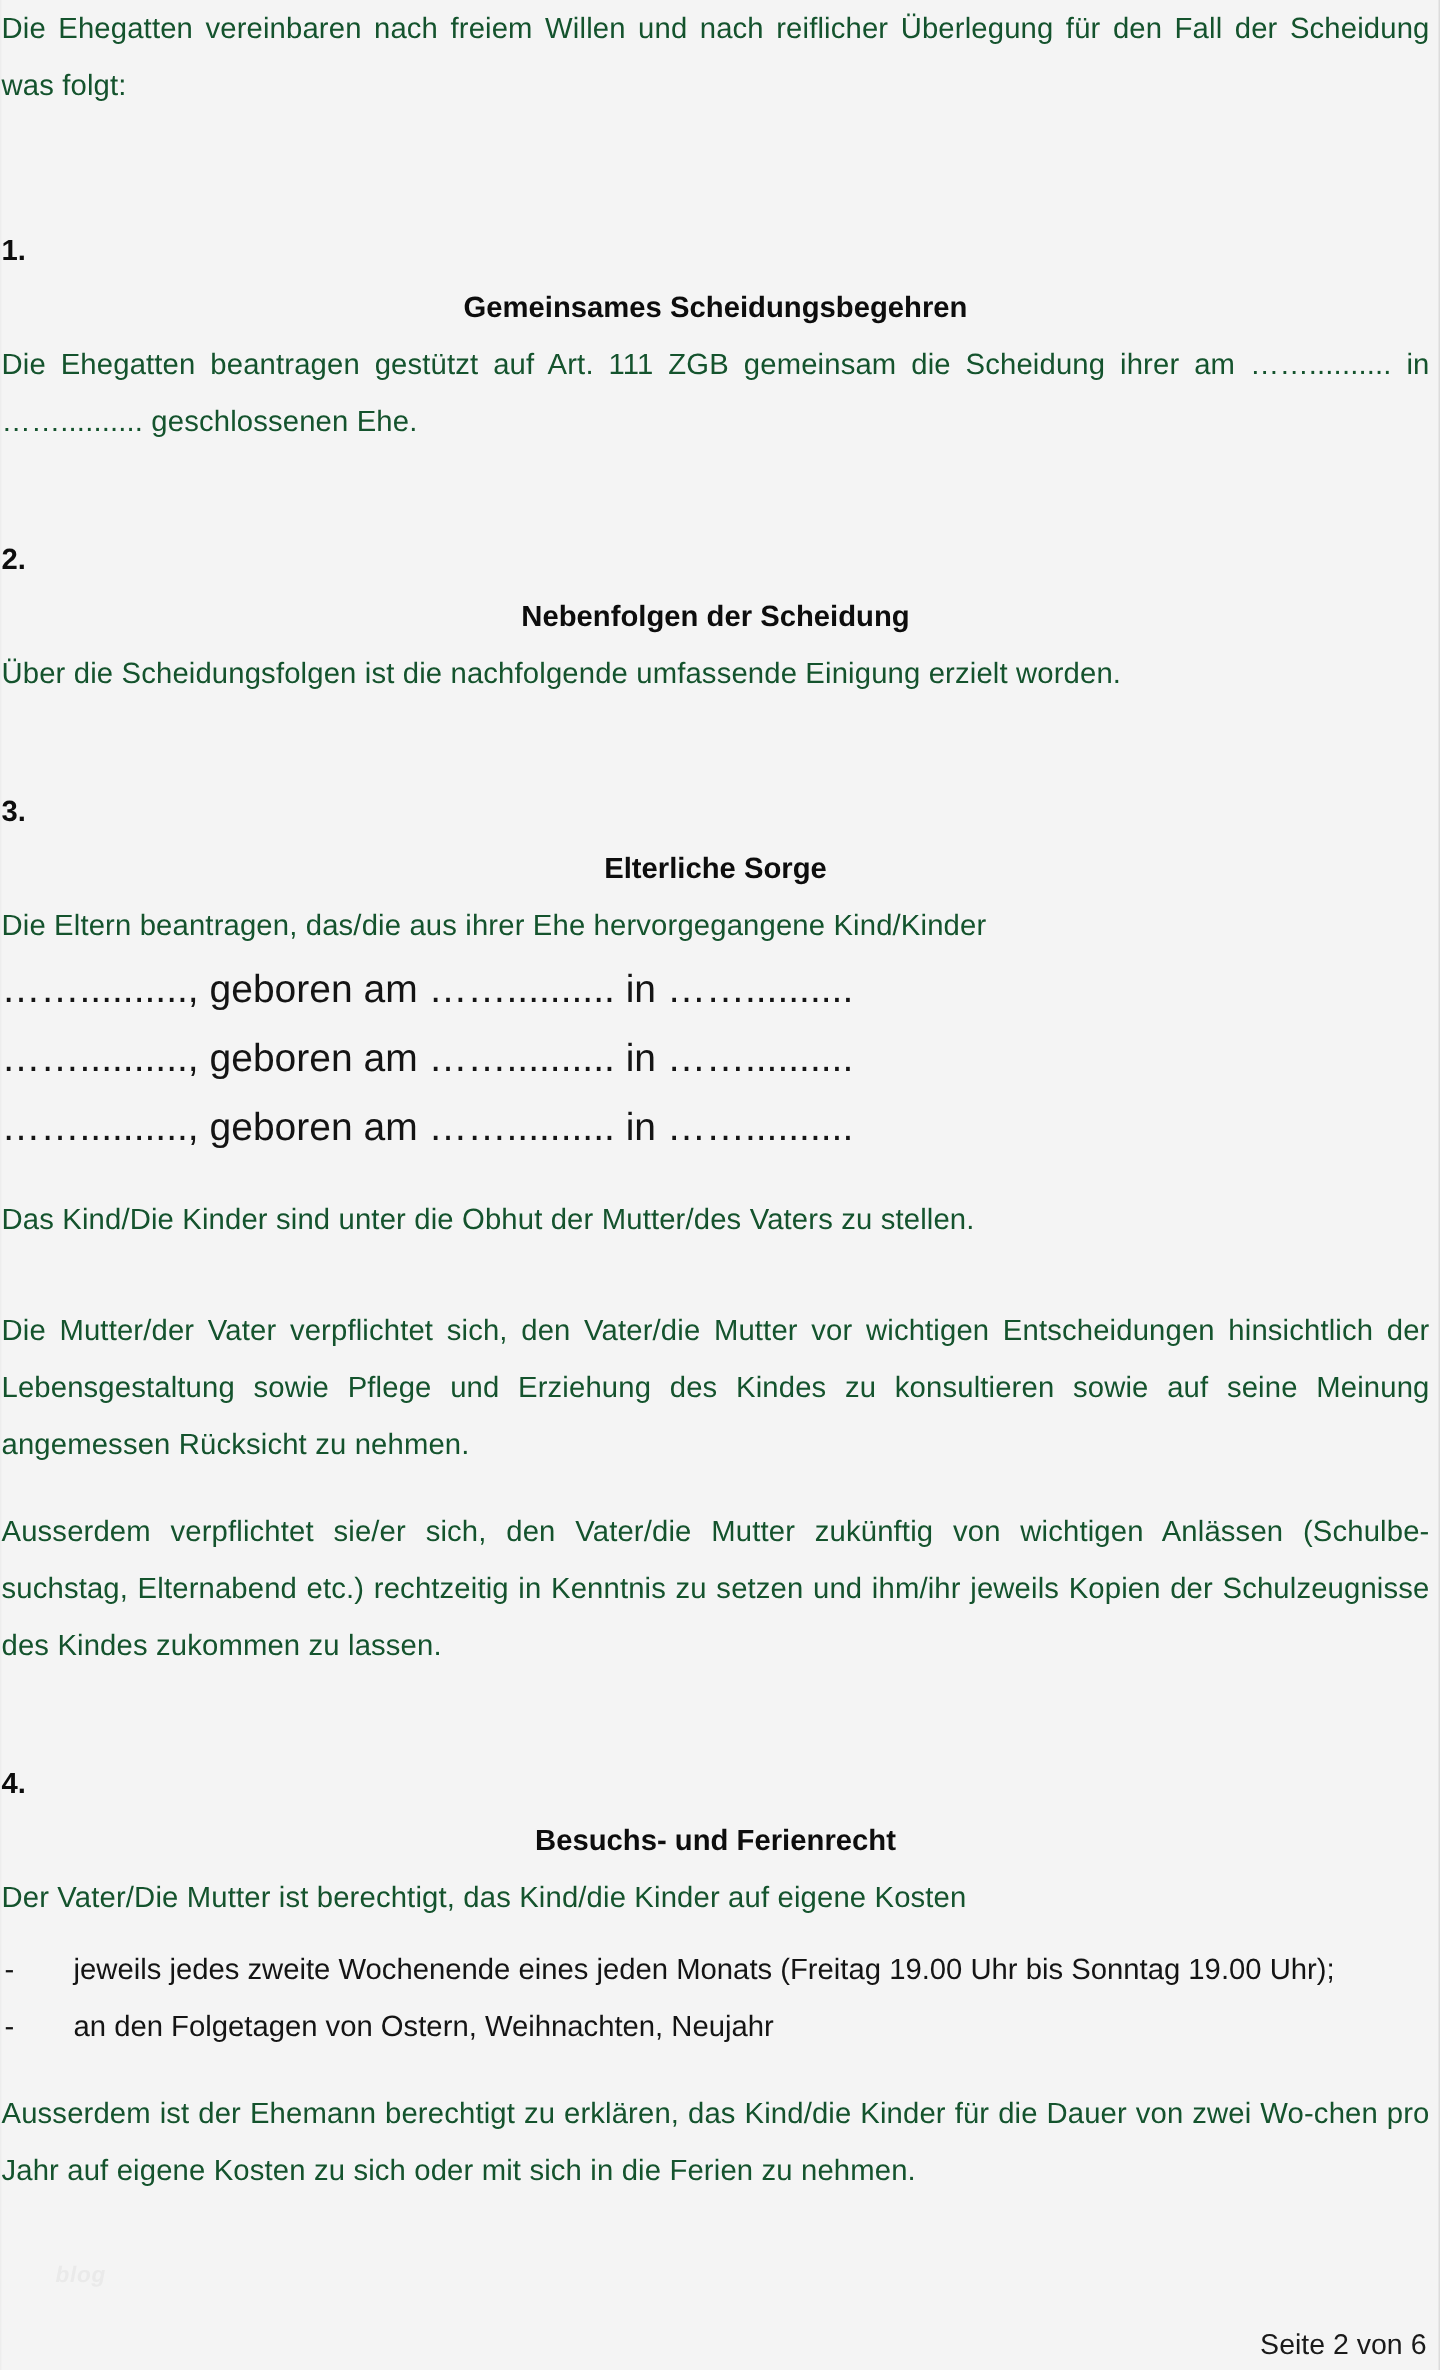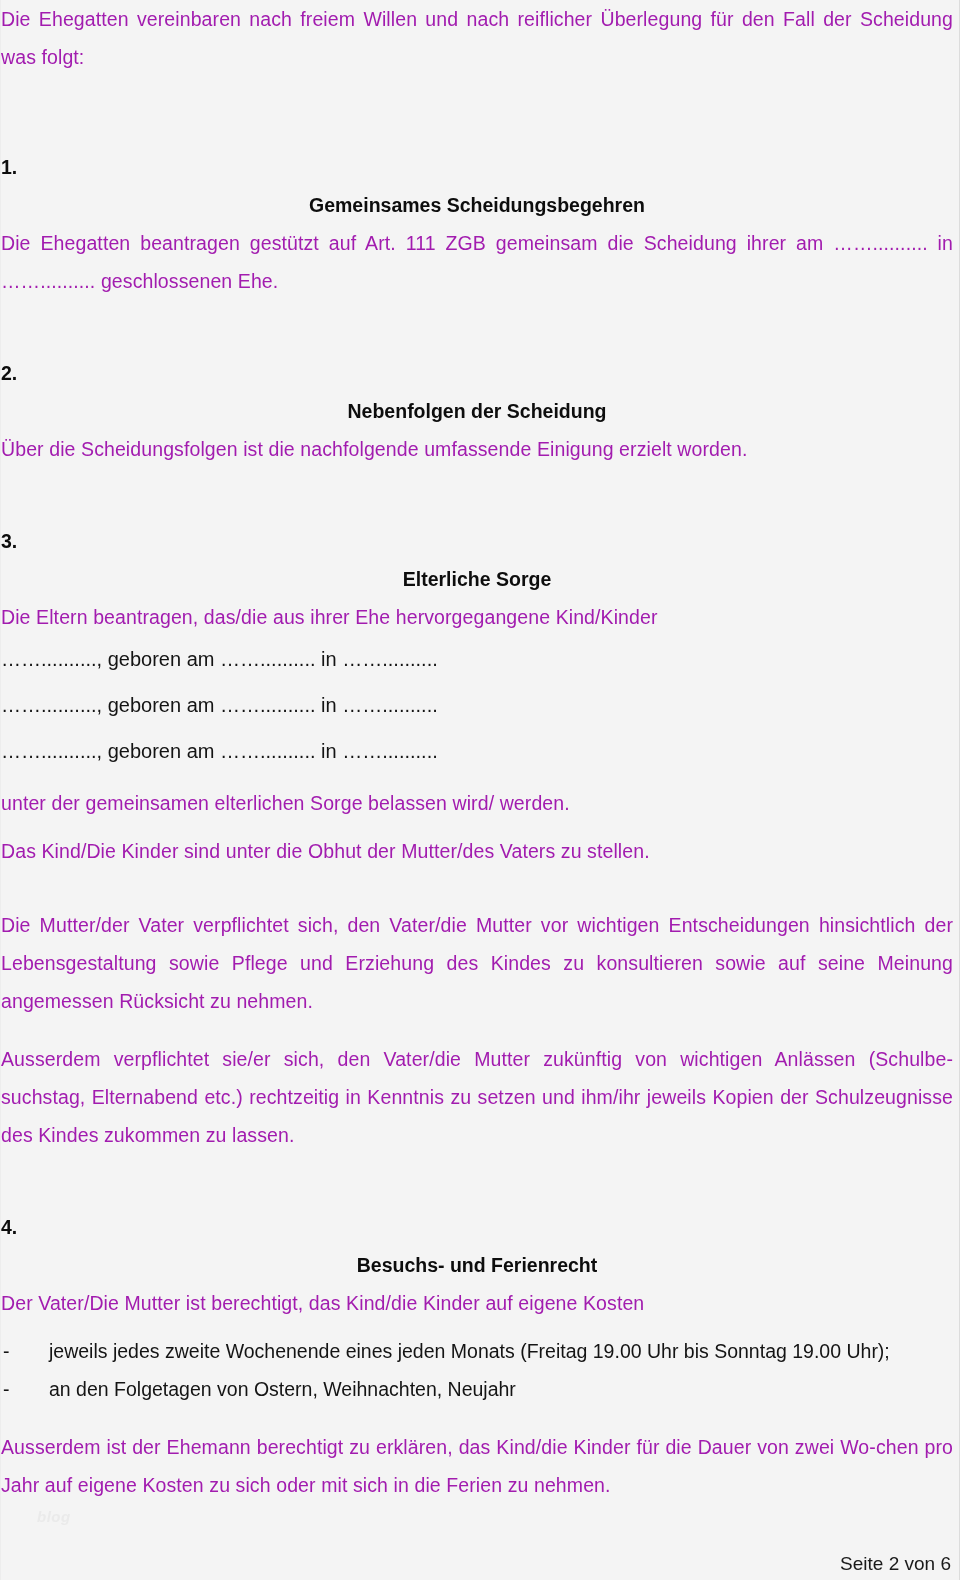--- a/index.html
+++ b/index.html
@@ -34,21 +34,21 @@
     width: 952px;
     padding: 0 4px 0 0;
   }
 
   
   p.body-text {
     margin: 0;
     font-size: 19.5px;
     line-height: 38px;
     letter-spacing: 0.1px;
-    color: #a21caf;
+    color: #14532d;
     text-align: justify;
     text-justify: inter-word;
     -webkit-hyphens: none;
     hyphens: none;
   }
 
   p.body-text.left {
     text-align: left;
   }
 
@@ -72,21 +72,21 @@
 
   .gap-xl { height: 72px; }
   .gap-lg { height: 54px; }
   .gap-md { height: 36px; }
   .gap-sm { height: 20px; }
   .gap-xs { height: 10px; }
 
   
   p.fill-line {
     margin: 0;
-    font-size: 20px;
+    font-size: 26px;
     line-height: 46px;
     color: #141414;
     text-align: left;
     white-space: pre;
   }
 
   
   ul.dash-list {
     margin: 0;
     padding: 0;
@@ -165,21 +165,20 @@
     <p class="number">3.</p>
     <p class="heading">Elterliche Sorge</p>
     <p class="body-text left">Die Eltern beantragen, das/die aus ihrer Ehe hervorgegangene Kind/Kinder</p>
 
     <p class="fill-line">…….........., geboren am …….......... in ……..........</p>
     <p class="fill-line">…….........., geboren am …….......... in ……..........</p>
     <p class="fill-line">…….........., geboren am …….......... in ……..........</p>
 
     <div class="gap-xs"></div>
 
-    <p class="body-text left">unter der gemeinsamen elterlichen Sorge belassen wird/ werden.</p>
 
     <div class="gap-xs"></div>
 
     <p class="body-text left">Das Kind/Die Kinder sind unter die Obhut der Mutter/des Vaters zu stellen.</p>
 
     <div class="gap-md"></div>
 
     <p class="body-text">Die Mutter/der Vater verpflichtet sich, den Vater/die Mutter vor wichtigen Entscheidungen hinsichtlich der Lebensgestaltung sowie Pflege und Erziehung des Kindes zu konsultieren sowie auf seine Meinung angemessen Rücksicht zu nehmen.</p>
 
     <div class="gap-sm"></div>

